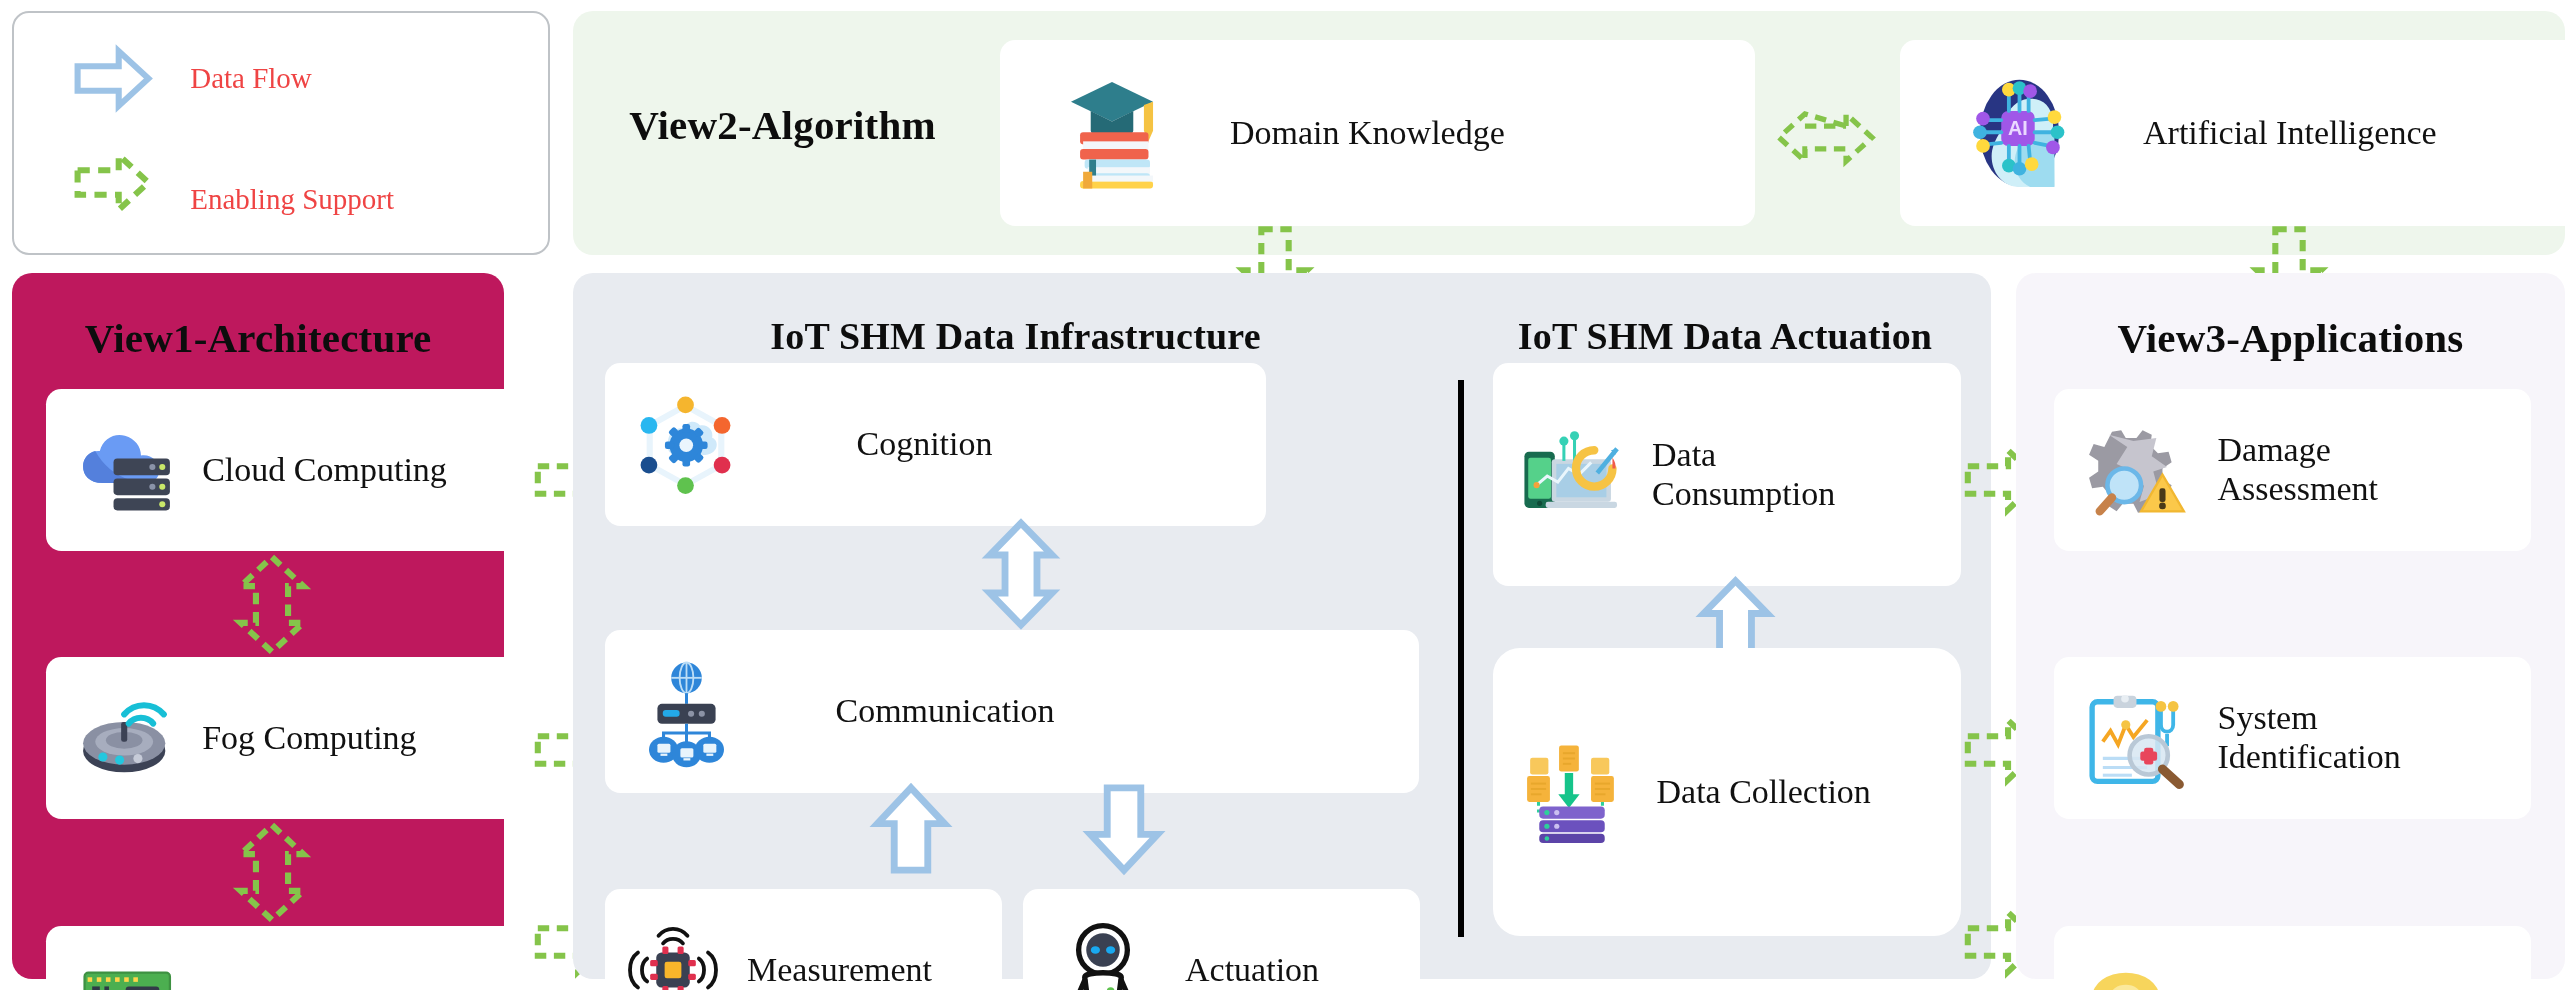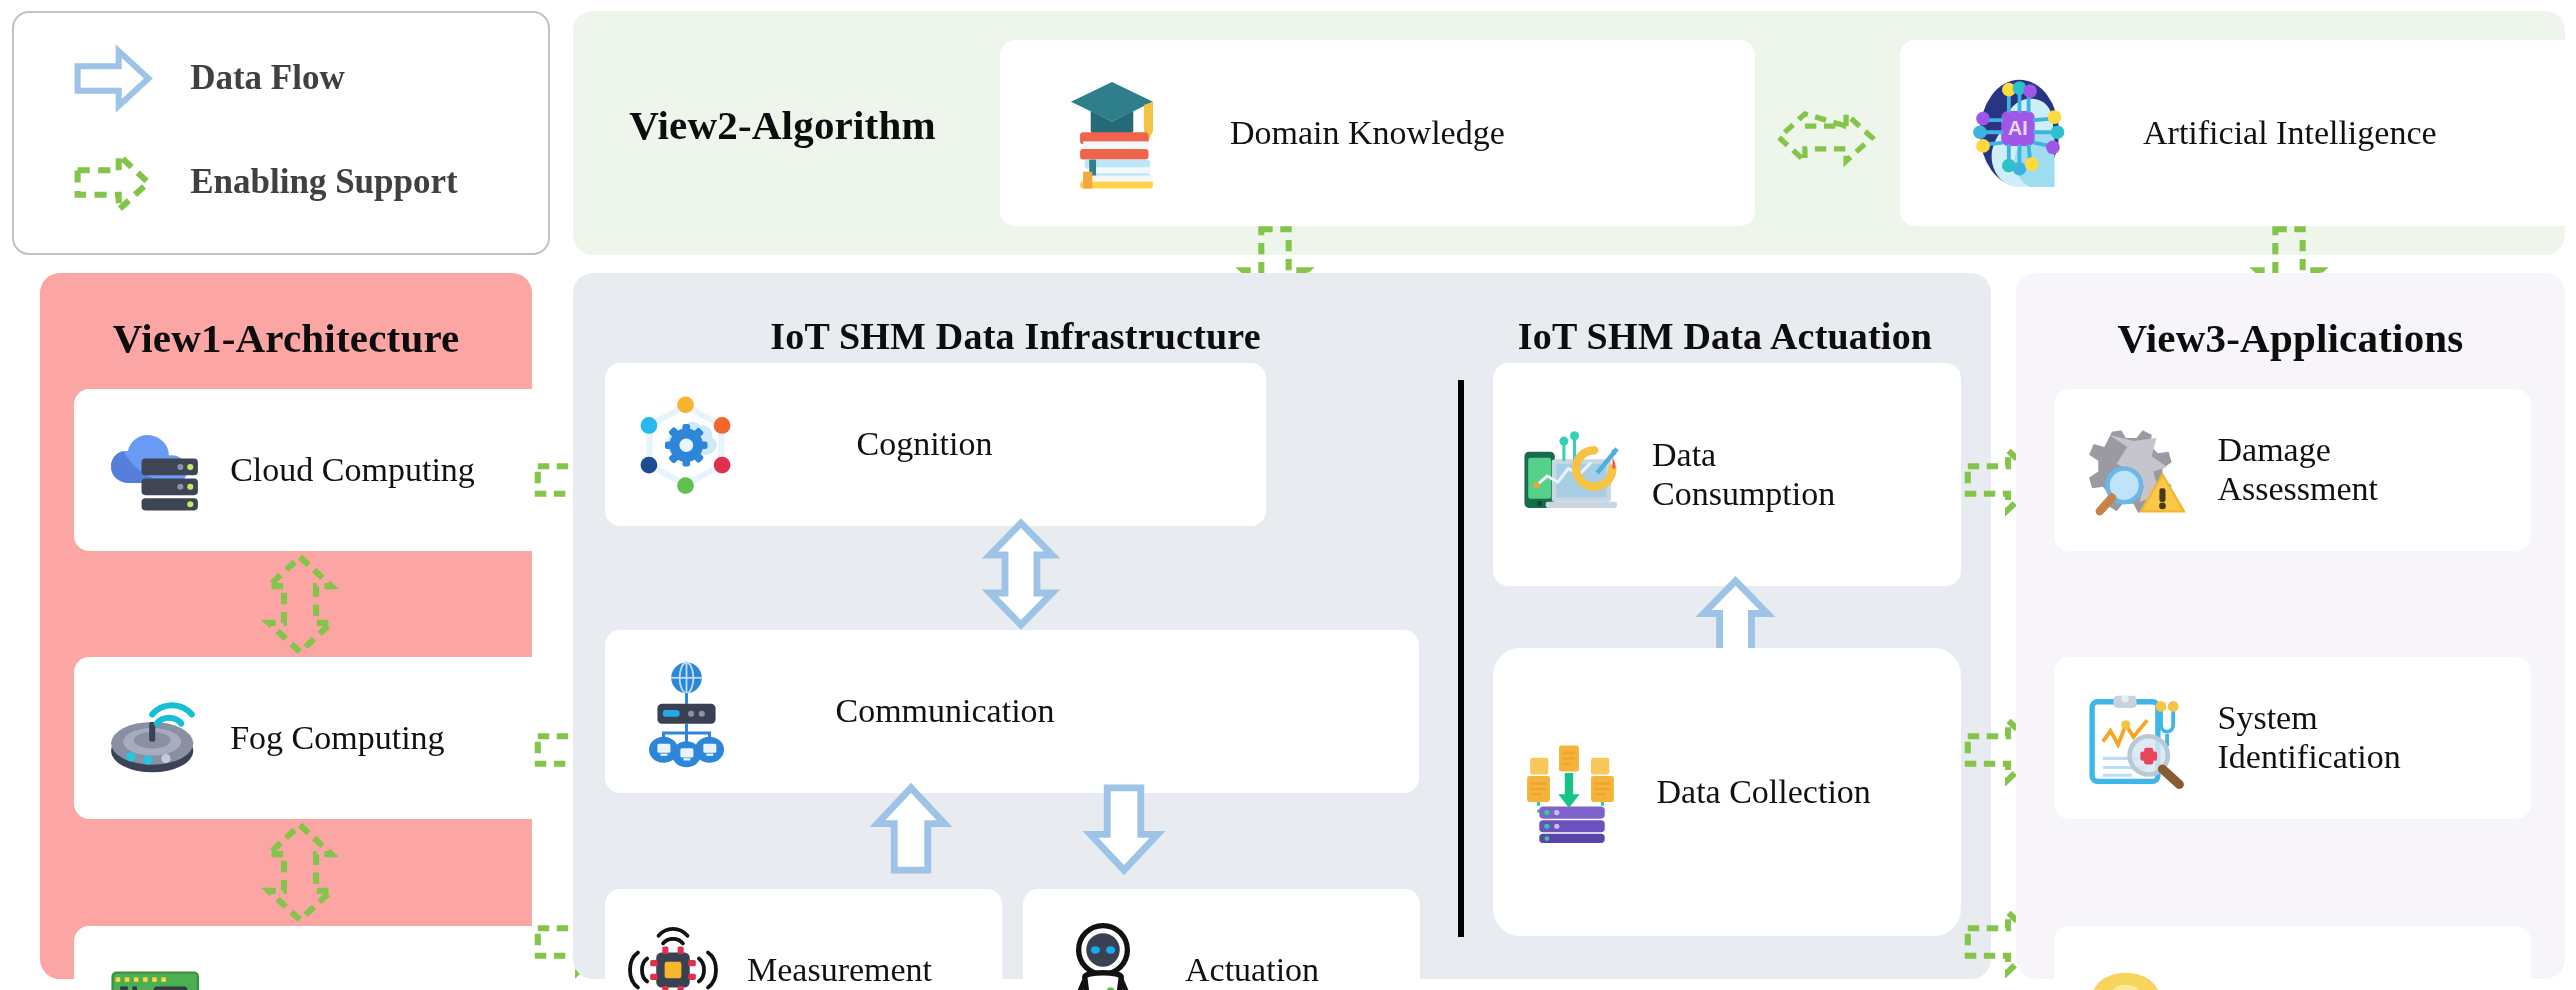--- a/index.html
+++ b/index.html
@@ -12,21 +12,21 @@
     position:absolute;left:0;right:0;text-align:center;
     font-weight:bold;color:#0d0d0d;letter-spacing:0.2px;white-space:nowrap;
   }
 
   
   .legend{
     position:absolute;left:12.2px;top:10.7px;width:538px;height:244px;
     background:#ffffff;border:2.3px solid #bfc3c7;border-radius:17px;box-sizing:border-box;
   }
   .legend-row{position:absolute;display:flex;align-items:center;}
-  .legend-label{font-size:35px;color:#404040;margin-left:37px;white-space:nowrap;font-weight:bold;}
+  .legend-label{font-size:29px;color:#ef4444;margin-left:37px;white-space:nowrap;}
 
   
   .card{
     position:absolute;background:#ffffff;border-radius:15.3px;box-sizing:border-box;
     display:flex;align-items:center;
   }
   .card-ico{flex:0 0 auto;display:flex;align-items:center;justify-content:center;}
   .card-txt{font-size:34px;color:#111;line-height:1.12;}
   .card-txt.two{line-height:1.14;}
 
@@ -46,21 +46,21 @@
 
     <div class="legend-row" style="left:59px;top:32px;">
       <span>
         <svg width="80" height="67" viewBox="0 0 105 88">
           <path d="M6 28 H60 V8 L99 44 L60 80 V60 H6 Z" fill="none" stroke="#9DC3E6" stroke-width="8" stroke-linejoin="miter"></path>
         </svg>
       </span>
       <span class="legend-label">Data Flow</span>
     </div>
 
-    <div class="legend-row" style="left:59px;top:136px;">
+    <div class="legend-row" style="left:59px;top:136px;align-items:flex-end;">
       <span>
         <svg width="80" height="67" viewBox="0 0 105 88">
           <path d="M6 28 H60 V8 L99 44 L60 80 V60 H6 Z" fill="none" stroke="#85C44A" stroke-width="8" stroke-linejoin="miter" stroke-dasharray="16 11"></path>
         </svg>
       </span>
       <span class="legend-label">Enabling Support</span>
     </div>
   </div>
 
   <div class="panel" style="left:573px;top:10.7px;width:1992px;height:244px;background:#EEF6EC;">
@@ -144,21 +144,21 @@
       <path d="M32 4 H68 V58 H92 L50 98 L8 58 H32 Z" fill="none" stroke="#85C44A" stroke-width="8" stroke-dasharray="15 10" stroke-linejoin="miter"></path>
     </svg>
   </div>
 
   <div class="arr" style="left:2251px;top:226px;">
     <svg width="76" height="78" viewBox="0 0 100 102">
       <path d="M32 4 H68 V58 H92 L50 98 L8 58 H32 Z" fill="none" stroke="#85C44A" stroke-width="8" stroke-dasharray="15 10" stroke-linejoin="miter"></path>
     </svg>
   </div>
 
-  <div class="panel" style="left:12.2px;top:273px;width:492px;height:706px;background:#fca5a5;margin-left:28px;">
+  <div class="panel" style="left:12.2px;top:273px;width:492px;height:706px;background:#be185d;">
     <div class="panel-title" style="top:41px;font-size:41px;">View1-Architecture</div>
 
     <div class="card" style="left:34px;top:116px;width:473px;height:162px;padding-left:34px;">
       <span class="card-ico">
         <svg width="96" height="84" viewBox="0 0 126 110">
           <path d="M30 72 C12 72 4 62 4 50 C4 38 14 29 26 30 C30 14 45 6 59 10 C72 14 80 24 80 36 C94 34 104 44 104 56 C104 66 96 72 86 72 Z" fill="#6A9BF4"></path>
           <path d="M30 72 C12 72 4 62 4 50 C4 40 11 32 20 30 C30 48 46 62 66 68 L66 72 Z" fill="#5480DC"></path>
           <g>
             <rect x="44" y="40" width="74" height="22" rx="5" fill="#3E4555"></rect>
             <rect x="44" y="66" width="74" height="22" rx="5" fill="#3E4555"></rect>

